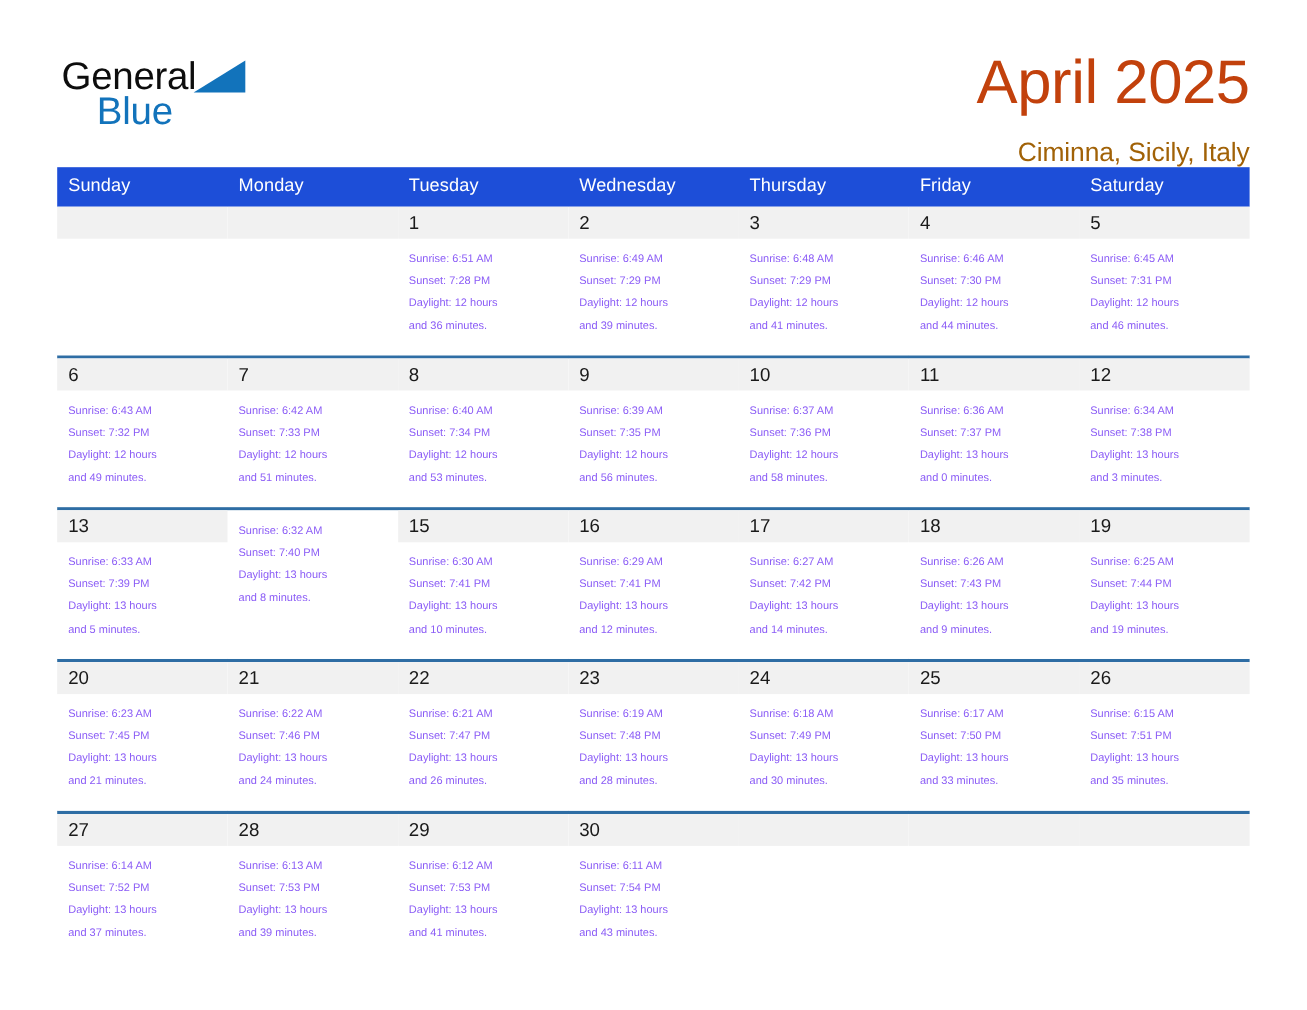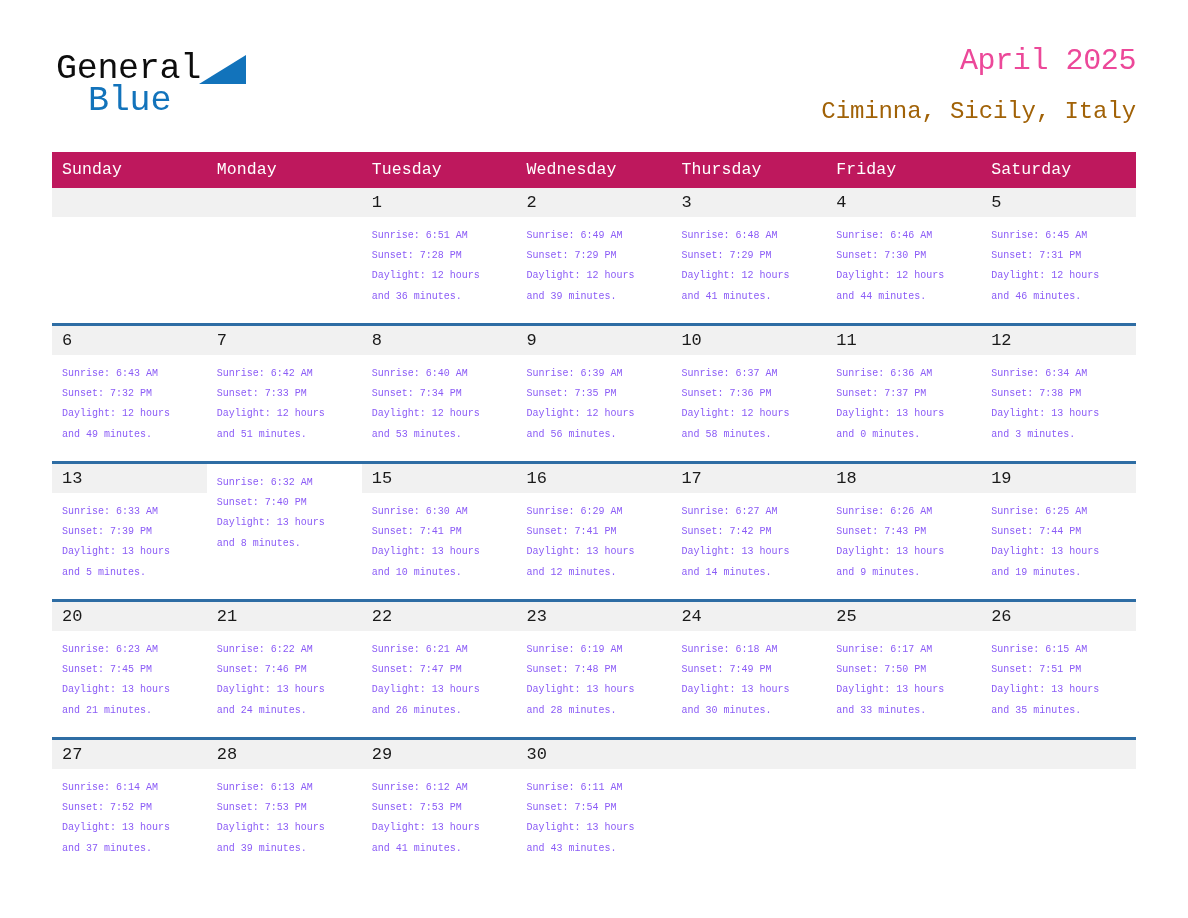--- a/index.html
+++ b/index.html
@@ -12,21 +12,20 @@
     height: 918px;
     font-family: "Liberation Sans", sans-serif;
     color: #000000;
     overflow: hidden;
   }
   .page {
     position: relative;
     width: 1188px;
     height: 918px;
     box-sizing: border-box;
-    font-family: Liberation Mono, monospace;
   }
 
   
   .top-bar {
     display: flex;
     align-items: flex-start;
     justify-content: space-between;
     padding: 44px 52px 0 56px;
     box-sizing: border-box;
     height: 152px;
@@ -64,43 +63,43 @@
     margin-top: -3px;
     display: block;
     letter-spacing: -0.2px;
   }
 
   .title-block {
     text-align: right;
     padding-top: 2px;
   }
   .cal-title {
-    font-size: 30px;
+    font-size: 56px;
     font-weight: 400;
-    color: #ec4899;
+    color: #c2410c;
     line-height: 1.05;
     letter-spacing: -0.4px;
   }
   .cal-subtitle {
     font-size: 24px;
     font-weight: 400;
     color: #a16207;
     margin-top: 20px;
     letter-spacing: -0.1px;
   }
 
   
   .calendar {
     margin: 0 52px 0 52px;
     width: 1084px;
   }
   .weekday-header {
     display: grid;
     grid-template-columns: repeat(7, 1fr);
-    background: #be185d;
+    background: #1d4ed8;
   }
   .weekday {
     color: #ffffff;
     font-size: 16.5px;
     padding: 8px 0 9px 10px;
     box-sizing: border-box;
     letter-spacing: 0.1px;
   }
 
   .week-row {

